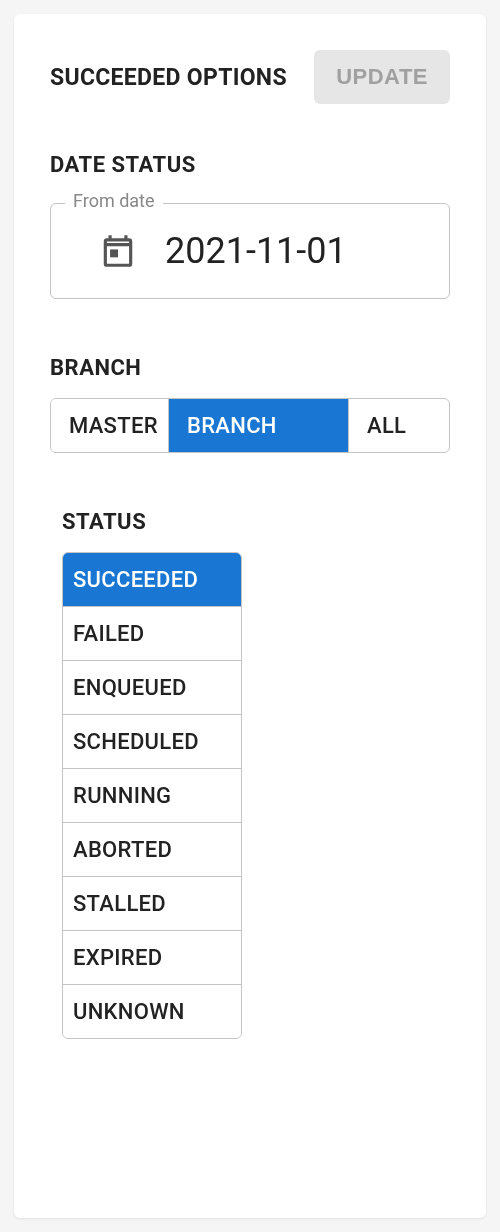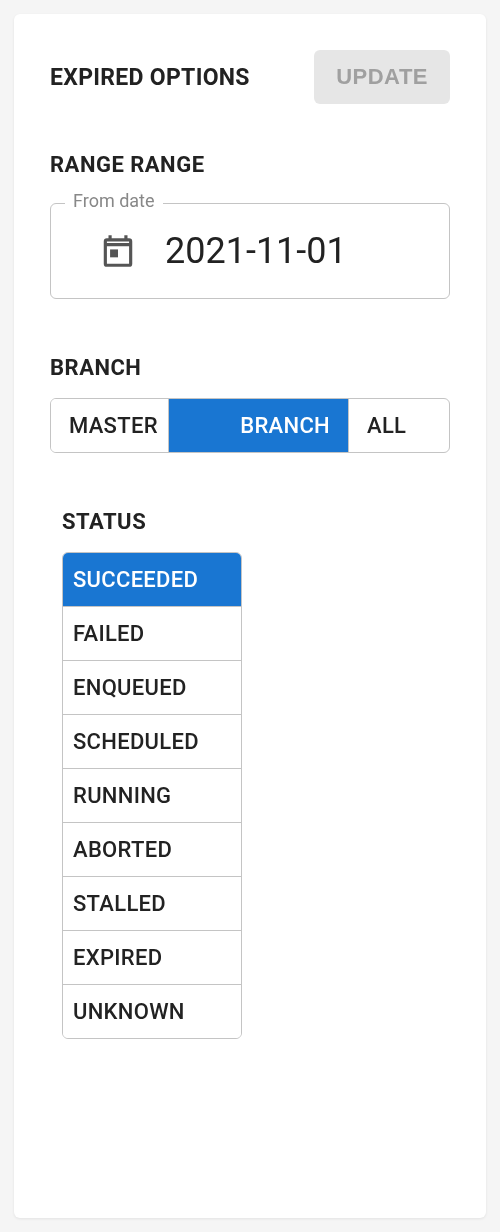--- a/index.html
+++ b/index.html
@@ -124,21 +124,21 @@
       border-radius: 6px;
       overflow: hidden;
       margin-top: 18px;
     }
     .btn-group .seg {
       flex: none;
       padding: 14px 18px;
       font-size: 22px;
       font-weight: 500;
       letter-spacing: 0.3px;
-      text-align: right;
+      text-align: left;
       background: #fff;
       color: #222;
       border-right: 1px solid #c4c4c4;
       cursor: pointer;
     }
     .btn-group .seg:last-child {
       border-right: none;
     }
     .btn-group .seg.selected {
       background: #1976d2;
@@ -174,26 +174,26 @@
       background: #1976d2;
       color: #fff;
     }
   </style>
 </head>
 <body>
 
 <div class="card">
 
   <div class="header-row">
-    <div class="header-title">EXPIRED OPTIONS</div>
+    <div class="header-title">SUCCEEDED OPTIONS</div>
     <button class="update-btn" disabled="">UPDATE</button>
   </div>
 
   <div class="section">
-    <div class="section-title">RANGE RANGE</div>
+    <div class="section-title">DATE STATUS</div>
     <div class="date-field">
       <span class="date-legend">From date</span>
       <span class="calendar-icon">
         <svg viewBox="0 0 24 24" width="38" height="38" fill="#555">
           <path d="M19 4h-1V2h-2v2H8V2H6v2H5a2 2 0 0 0-2 2v14a2 2 0 0 0 2 2h14a2 2 0 0 0 2-2V6a2 2 0 0 0-2-2zm0 16H5V9h14v11zM5 7V6h14v1H5z"></path>
           <rect x="7" y="11" width="5" height="5"></rect>
         </svg>
       </span>
       <span class="date-value">2021-11-01</span>
     </div>

